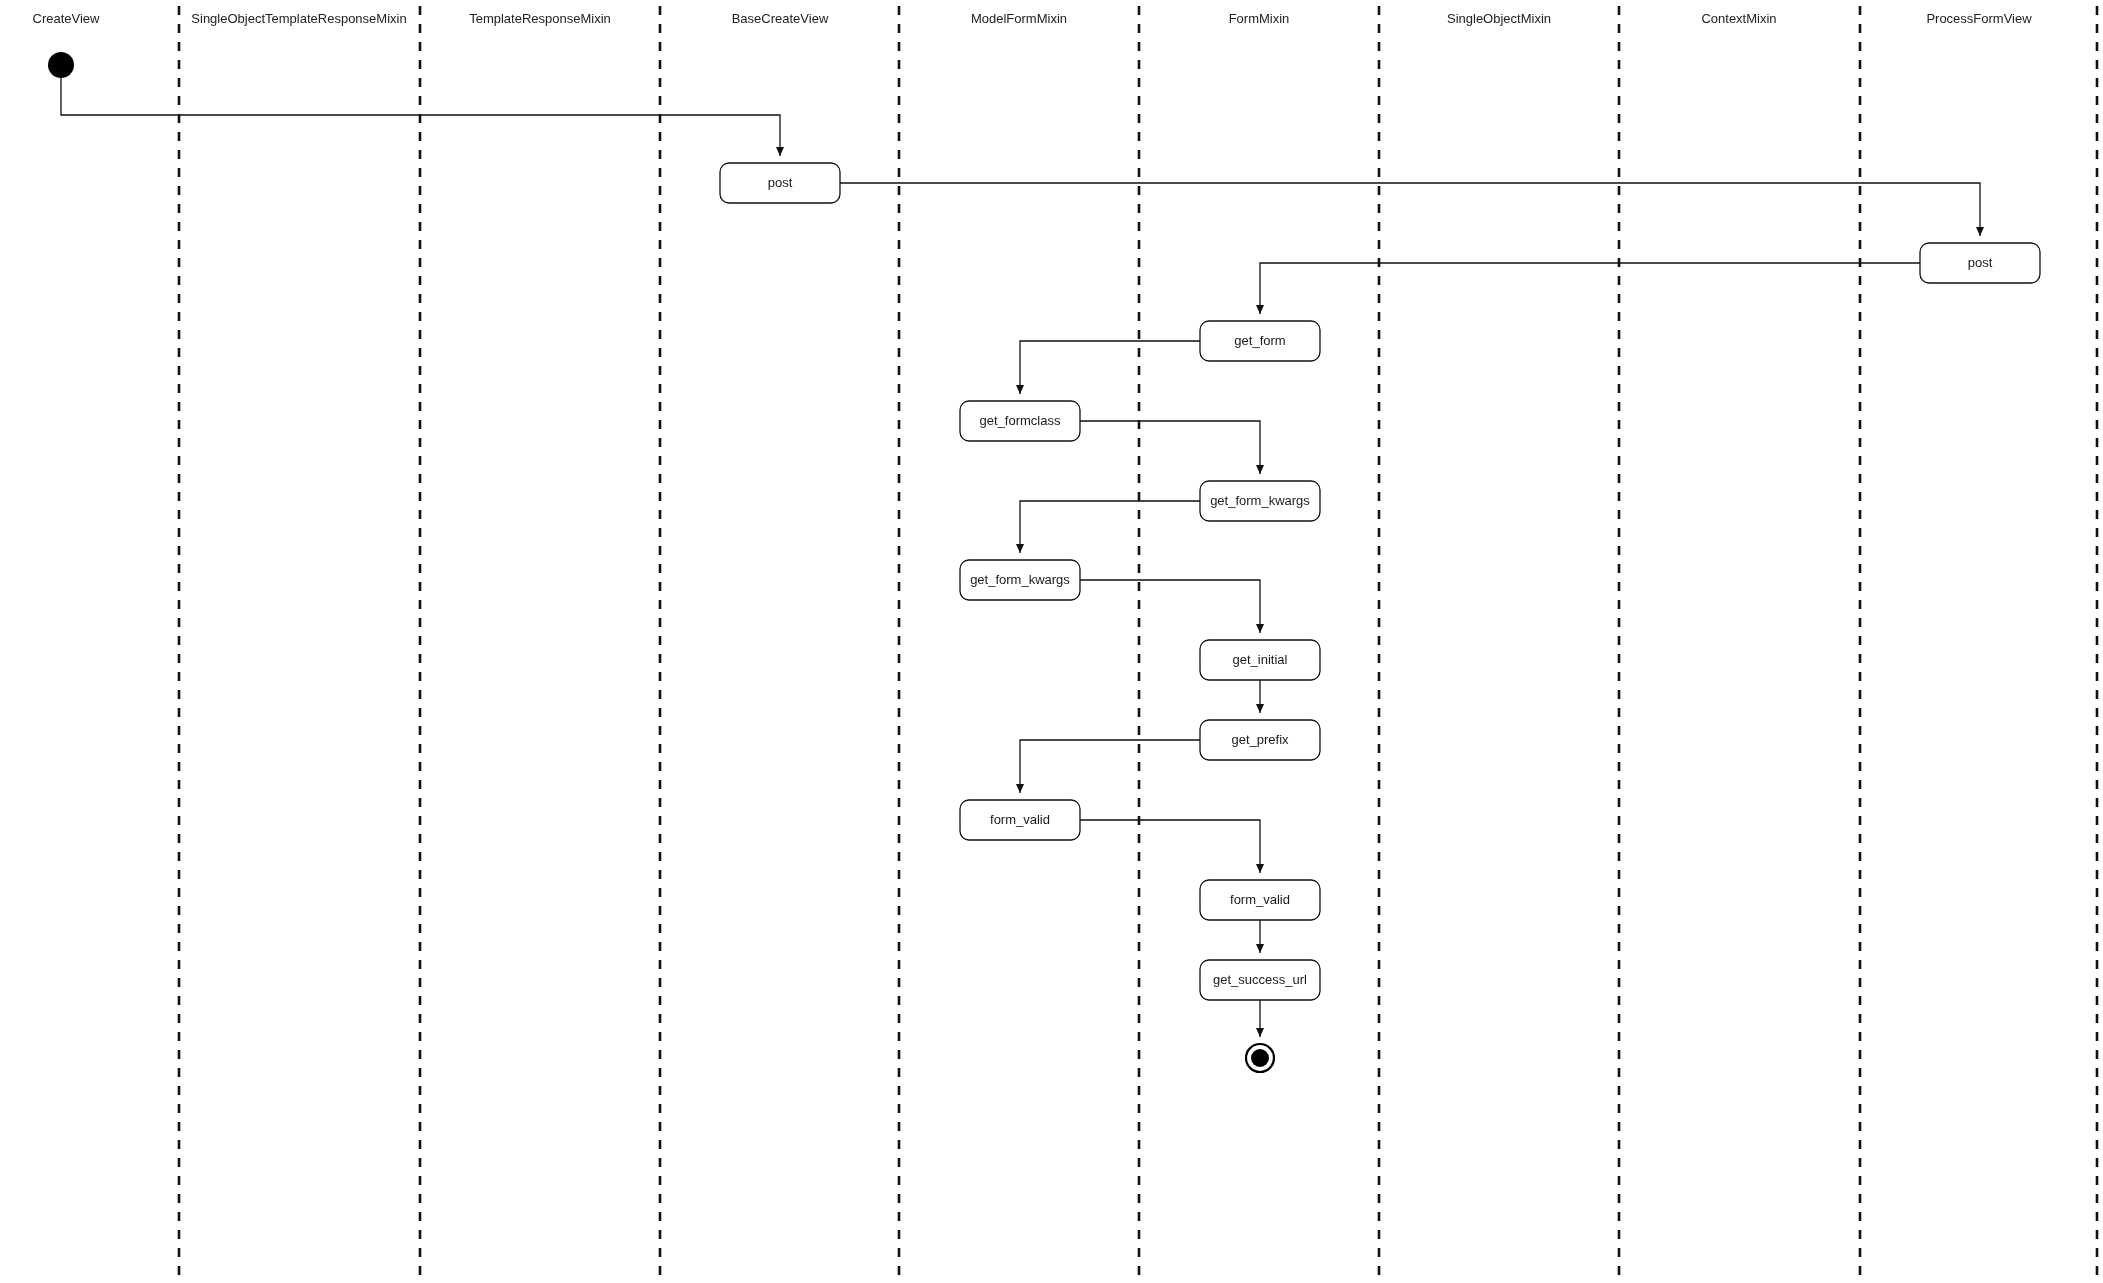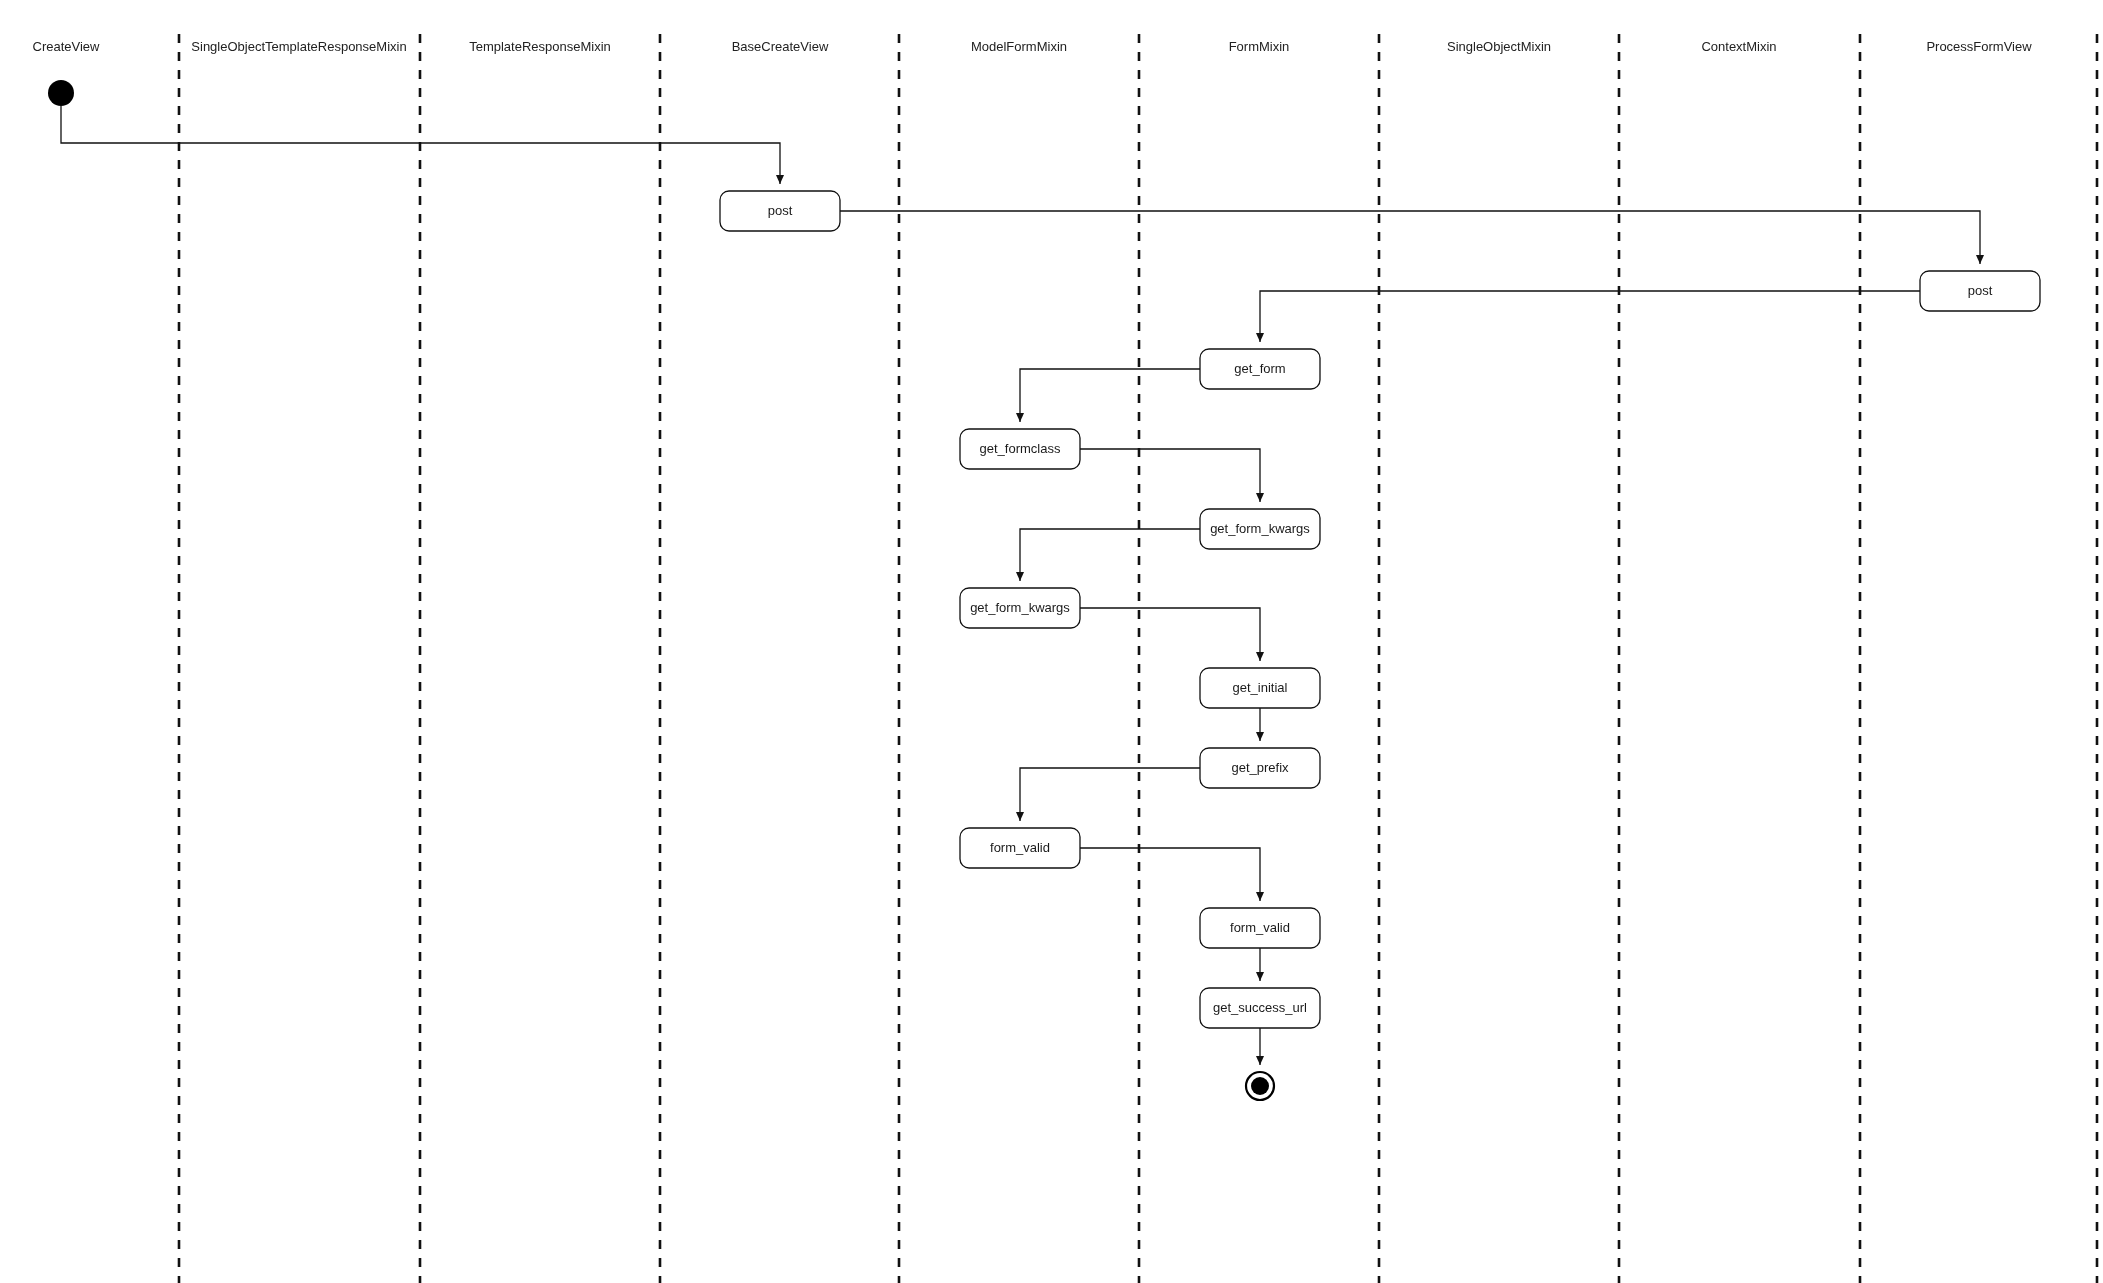--- a/index.html
+++ b/index.html
@@ -11,21 +11,20 @@
     width: 2103px;
     height: 1283px;
     overflow: hidden;
     font-family: "Liberation Sans", sans-serif;
   }
   #diagram-root {
     position: relative;
     width: 2103px;
     height: 1024px;
     background: #ffffff;
-    margin-top: 28px;
   }
   svg.diagram {
     display: block;
     width: 2103px;
     height: 1283px;
   }
   .lane-label {
     font-family: "Liberation Sans", sans-serif;
     font-size: 13px;
     fill: #222222;

